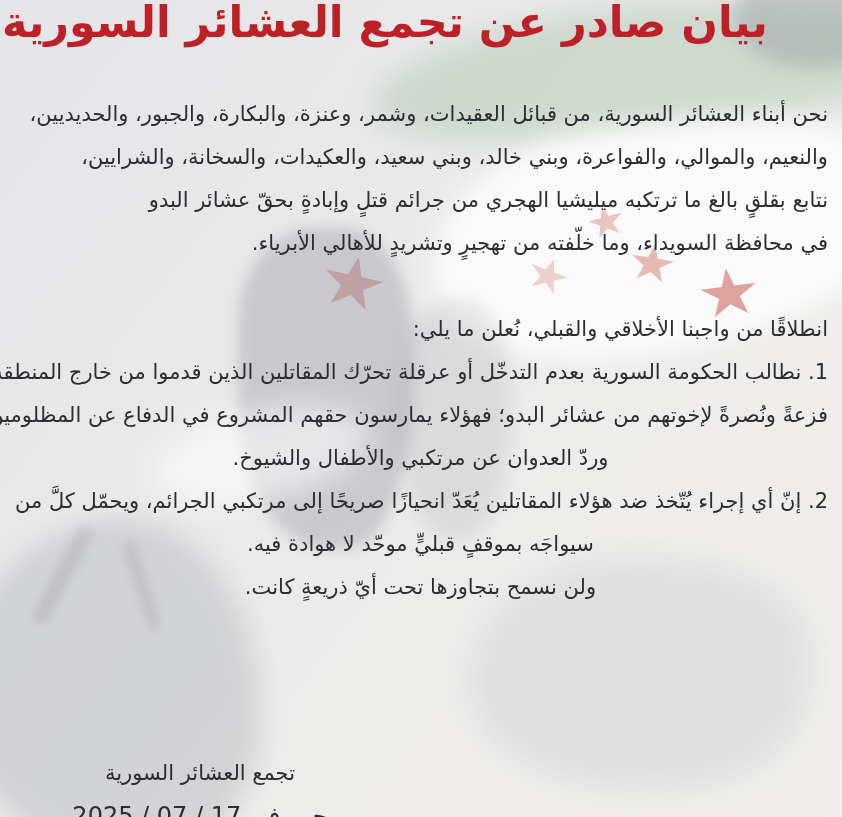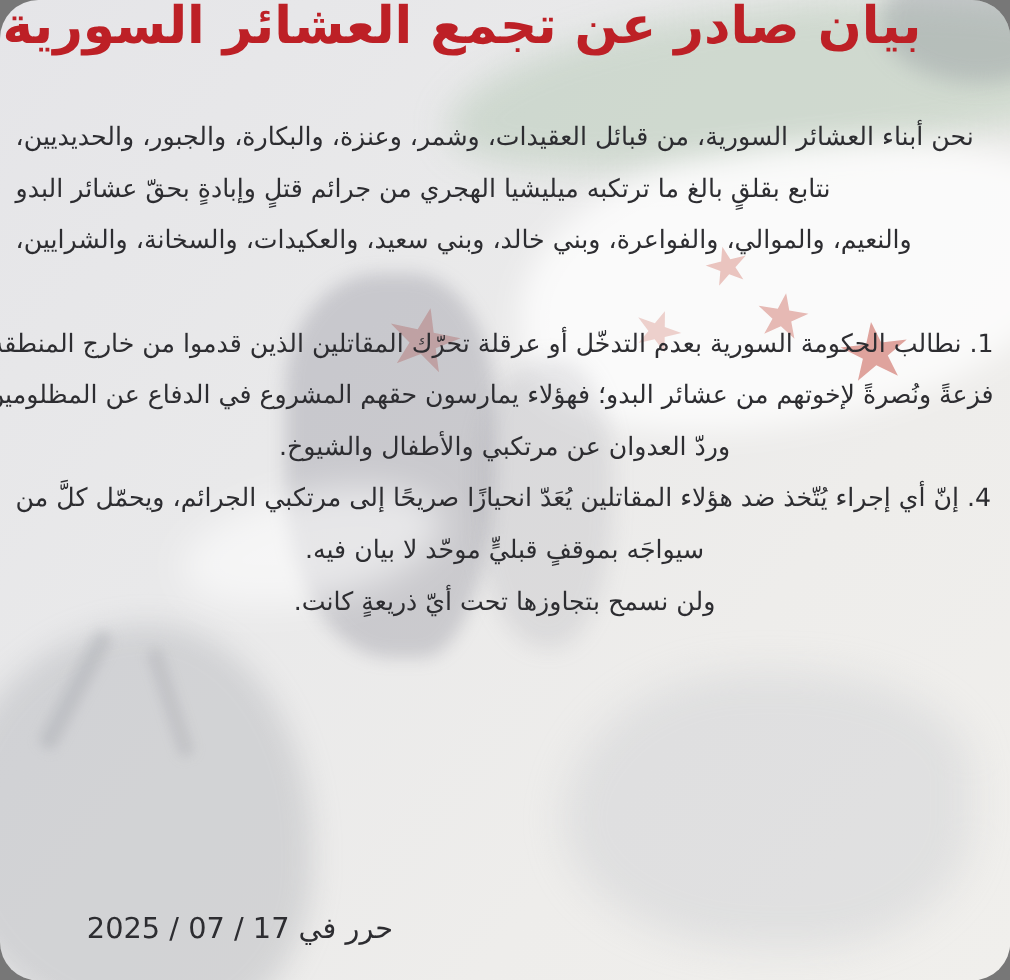--- a/index.html
+++ b/index.html
@@ -10,21 +10,20 @@
   html,body{margin:0;padding:0;background:#777;}
   .page{
     position:relative;
     width:842px;height:817px;
     margin:0 auto;
     overflow:hidden;
     direction:rtl;
     background:linear-gradient(128deg,#e5e5e8 0%,#e9e9ea 35%,#eeedeb 70%,#f0efec 100%);
     font-family:"DejaVu Sans",sans-serif;
     color:var(--body-text);
-    border-radius:32px;
   }
   
   .wm{position:absolute;pointer-events:none;}
   .wm-green-band{
     left:370px;top:2px;width:600px;height:128px;
     background:rgba(150,180,148,0.32);
     border-radius:45% 55% 60% 40% / 60% 70% 30% 40%;
     transform:rotate(-6deg);
     filter:blur(14px);
   }
@@ -108,21 +107,21 @@
   .body-lines{
     position:absolute;
     top:93px;left:13px;right:14px;
     font-size:21px;
   }
   .line{
     line-height:43px;
     min-height:43px;
     white-space:nowrap;
   }
-  .line-right{text-align:left;}
+  .line-right{text-align:right;}
   .line-center{text-align:center;}
   .signature{
     position:absolute;
     left:55px;top:752px;width:290px;
     direction:rtl;
     text-align:center;
   }
   .signature .org{
     font-size:21px;line-height:42px;white-space:nowrap;
   }
@@ -148,28 +147,31 @@
   <div class="wm wm-crowd-left"></div>
   <div class="wm wm-arm-1"></div>
   <div class="wm wm-arm-2"></div>
   <div class="wm wm-crowd-right"></div>
   <div class="wm wm-wisp"></div>
 
   <div class="title">بيان صادر عن تجمع العشائر السورية</div>
 
   <div class="body-lines">
       <div class="line line-right">نحن أبناء العشائر السورية، من قبائل العقيدات، وشمر، وعنزة، والبكارة، والجبور، والحديديين،</div>
+      <div class="line line-right">والنعيم، والموالي، والفواعرة، وبني خالد، وبني سعيد، والعكيدات، والسخانة، والشرايين،</div>
       <div class="line line-right">نتابع بقلقٍ بالغ ما ترتكبه ميليشيا الهجري من جرائم قتلٍ وإبادةٍ بحقّ عشائر البدو</div>
-      <div class="line line-right">والنعيم، والموالي، والفواعرة، وبني خالد، وبني سعيد، والعكيدات، والسخانة، والشرايين،</div>
+      <div class="line line-right">في محافظة السويداء، وما خلّفته من تهجيرٍ وتشريدٍ للأهالي الأبرياء.</div>
       <div class="line line-right"></div>
+      <div class="line line-right">انطلاقًا من واجبنا الأخلاقي والقبلي، نُعلن ما يلي:</div>
       <div class="line line-right">1. نطالب الحكومة السورية بعدم التدخّل أو عرقلة تحرّك المقاتلين الذين قدموا من خارج المنطقة</div>
       <div class="line line-right">فزعةً ونُصرةً لإخوتهم من عشائر البدو؛ فهؤلاء يمارسون حقهم المشروع في الدفاع عن المظلومين</div>
       <div class="line line-center">وردّ العدوان عن مرتكبي والأطفال والشيوخ.</div>
-      <div class="line line-right">4. إنّ أي إجراء يُتّخذ ضد هؤلاء المقاتلين يُعَدّ انحيازًا صريحًا إلى مرتكبي الجرائم، ويحمّل كلَّ من</div>
-      <div class="line line-center">سيواجَه بموقفٍ قبليٍّ موحّد لا بيان فيه.</div>
+      <div class="line line-right">2. إنّ أي إجراء يُتّخذ ضد هؤلاء المقاتلين يُعَدّ انحيازًا صريحًا إلى مرتكبي الجرائم، ويحمّل كلَّ من</div>
+      <div class="line line-center">سيواجَه بموقفٍ قبليٍّ موحّد لا هوادة فيه.</div>
       <div class="line line-center">ولن نسمح بتجاوزها تحت أيّ ذريعةٍ كانت.</div>
     </div>
 
   <div class="signature">
+    <div class="org">تجمع العشائر السورية</div>
     <div class="date">حرر في 17 / 07 / 2025</div>
   </div>
 
 </div>
 
 </body></html>

